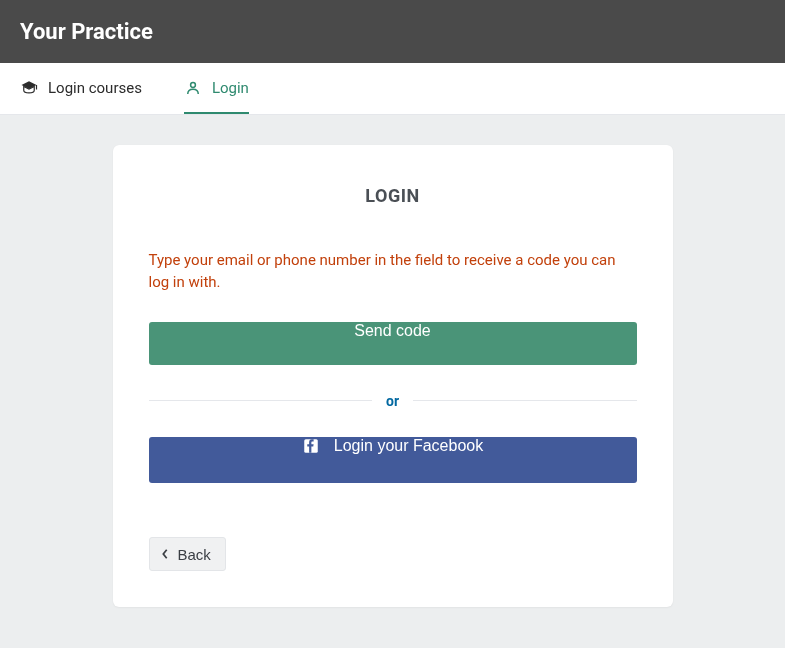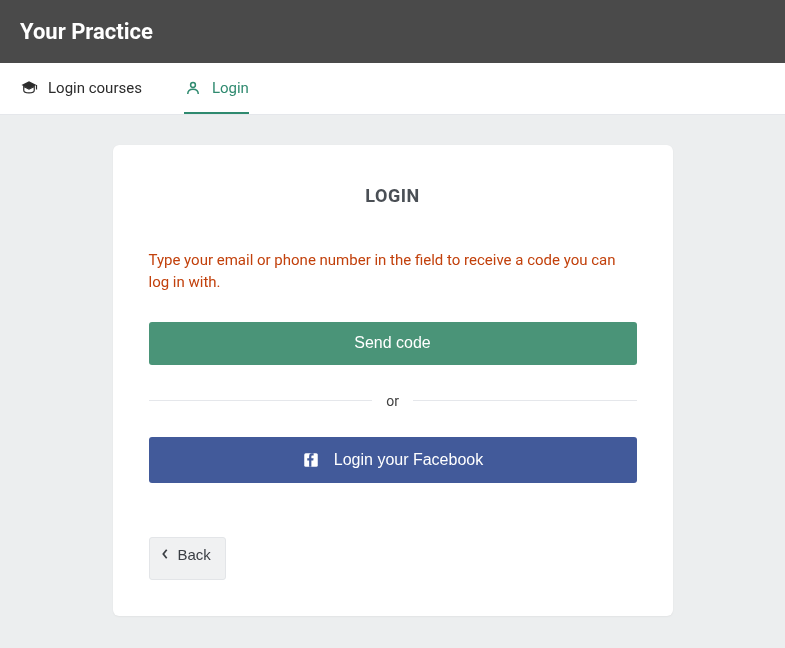--- a/index.html
+++ b/index.html
@@ -91,21 +91,21 @@
       padding: 0 14px;
       font-size: 15px;
       color: #333;
       outline: none;
     }
     .text-input::placeholder {
       color: #9aa0a6;
     }
     .btn {
       display: flex;
-      align-items: center;
+      align-items: flex-start;
       justify-content: center;
       width: 100%;
       height: 43px;
       border: none;
       border-radius: 3px;
       font-size: 16px;
       font-weight: 500;
       cursor: pointer;
       gap: 14px;
     }
@@ -116,41 +116,42 @@
     }
     .btn-facebook {
       background: #425a9a;
       color: #fff;
       height: 46px;
     }
     .divider {
       display: flex;
       align-items: center;
       margin: 28px 0;
-      color: #404040;
+      color: #0369a1;
       font-size: 14px;
+      font-weight: bold;
     }
     .divider::before,
     .divider::after {
       content: "";
       flex: 1;
       height: 1px;
       background: #e5e7eb;
     }
     .divider-text {
       padding: 0 14px;
     }
     .back-btn {
       display: inline-flex;
       align-items: center;
       gap: 8px;
       background: #f0f1f2;
       border: 1px solid #e3e5e8;
       border-radius: 3px;
-      padding: 8px 14px 16px 10px;
+      padding: 8px 14px 7px 10px;
       font-size: 15px;
       color: #3a3e44;
       cursor: pointer;
       margin-top: 54px;
     }
     .back-btn svg {
       width: 10px;
       height: 12px;
     }
     .fb-icon {

